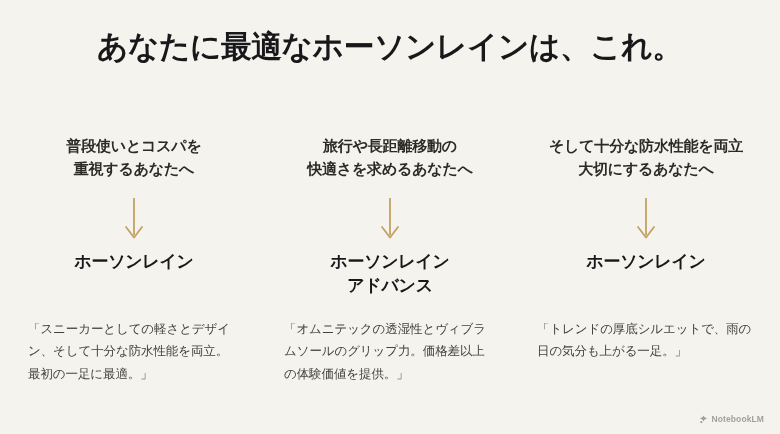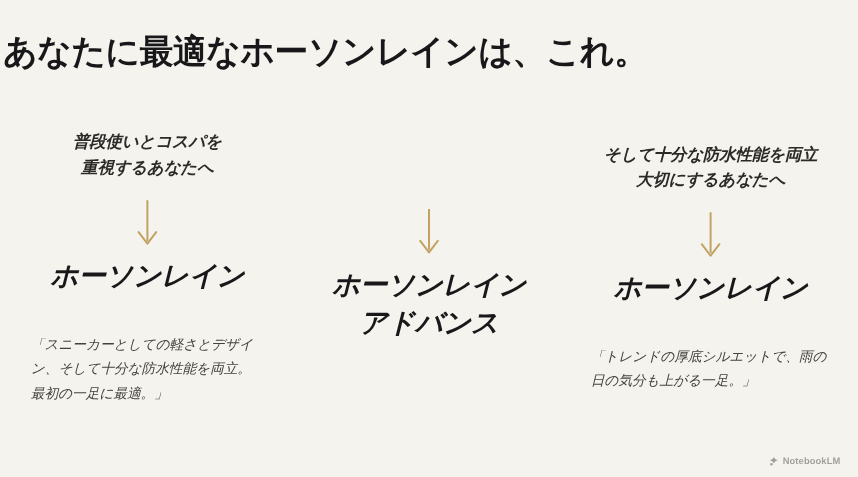--- a/index.html
+++ b/index.html
@@ -24,43 +24,42 @@
     box-sizing: border-box;
     background: #f5f3ee;
   }
 
   
   .title-wrap {
     position: absolute;
     top: 28px;
     left: 0;
     width: 780px;
-    text-align: left;
+    text-align: center;
   }
   .slide-title {
     font-size: 31px;
     font-weight: 700;
     letter-spacing: -0.4px;
     line-height: 1.2;
     color: #18181a;
     white-space: nowrap;
     display: inline-block;
     transform: scaleX(0.99);
   }
 
   
   .columns {
     position: absolute;
-    top: 118px;
+    top: 134px;
     left: 12px;
     width: 756px;
     display: flex;
     justify-content: space-between;
-    align-items: center;
-    font-style: italic;
+    align-items: flex-start;
   }
   .column {
     width: 244px;
     display: flex;
     flex-direction: column;
     align-items: center;
     text-align: center;
   }
 
   .col-audience {
@@ -84,21 +83,21 @@
     justify-content: center;
     margin-top: 8px;
     margin-bottom: 2px;
   }
   .arrow-icon {
     display: block;
   }
 
   
   .col-product {
-    font-size: 25px;
+    font-size: 17px;
     font-weight: 700;
     line-height: 1.42;
     color: #18181a;
     letter-spacing: -0.3px;
     min-height: 56px;
   }
   .col-product .ln {
     display: block;
     white-space: nowrap;
   }
@@ -157,30 +156,35 @@
           <polyline points="3,30 11,40.5 19,30" fill="none" stroke="#c2a263" stroke-width="1.8" stroke-linecap="round" stroke-linejoin="round"></polyline>
         </svg>
       </div>
       <div class="col-product">
         <span class="ln">ホーソンレイン</span>
       </div>
       <div class="col-desc">「スニーカーとしての軽さとデザイン、そして十分な防水性能を両立。最初の一足に最適。」</div>
     </div>
 
     <div class="column col-2">
+      <div class="col-audience">
+        <span class="ln">旅行や長距離移動の</span>
+        <span class="ln">快適さを求めるあなたへ</span>
+      </div>
       <div class="arrow-slot">
         <svg class="arrow-icon" width="22" height="44" viewBox="0 0 22 44" aria-hidden="true">
           <line x1="11" y1="1" x2="11" y2="38" stroke="#c2a263" stroke-width="1.8" stroke-linecap="butt"></line>
           <polyline points="3,30 11,40.5 19,30" fill="none" stroke="#c2a263" stroke-width="1.8" stroke-linecap="round" stroke-linejoin="round"></polyline>
         </svg>
       </div>
       <div class="col-product">
         <span class="ln">ホーソンレイン</span>
         <span class="ln">アドバンス</span>
       </div>
+      <div class="col-desc">「オムニテックの透湿性とヴィブラムソールのグリップ力。価格差以上の体験価値を提供。」</div>
     </div>
 
     <div class="column col-3">
       <div class="col-audience">
         <span class="ln">そして十分な防水性能を両立</span>
         <span class="ln">大切にするあなたへ</span>
       </div>
       <div class="arrow-slot">
         <svg class="arrow-icon" width="22" height="44" viewBox="0 0 22 44" aria-hidden="true">
           <line x1="11" y1="1" x2="11" y2="38" stroke="#c2a263" stroke-width="1.8" stroke-linecap="butt"></line>

